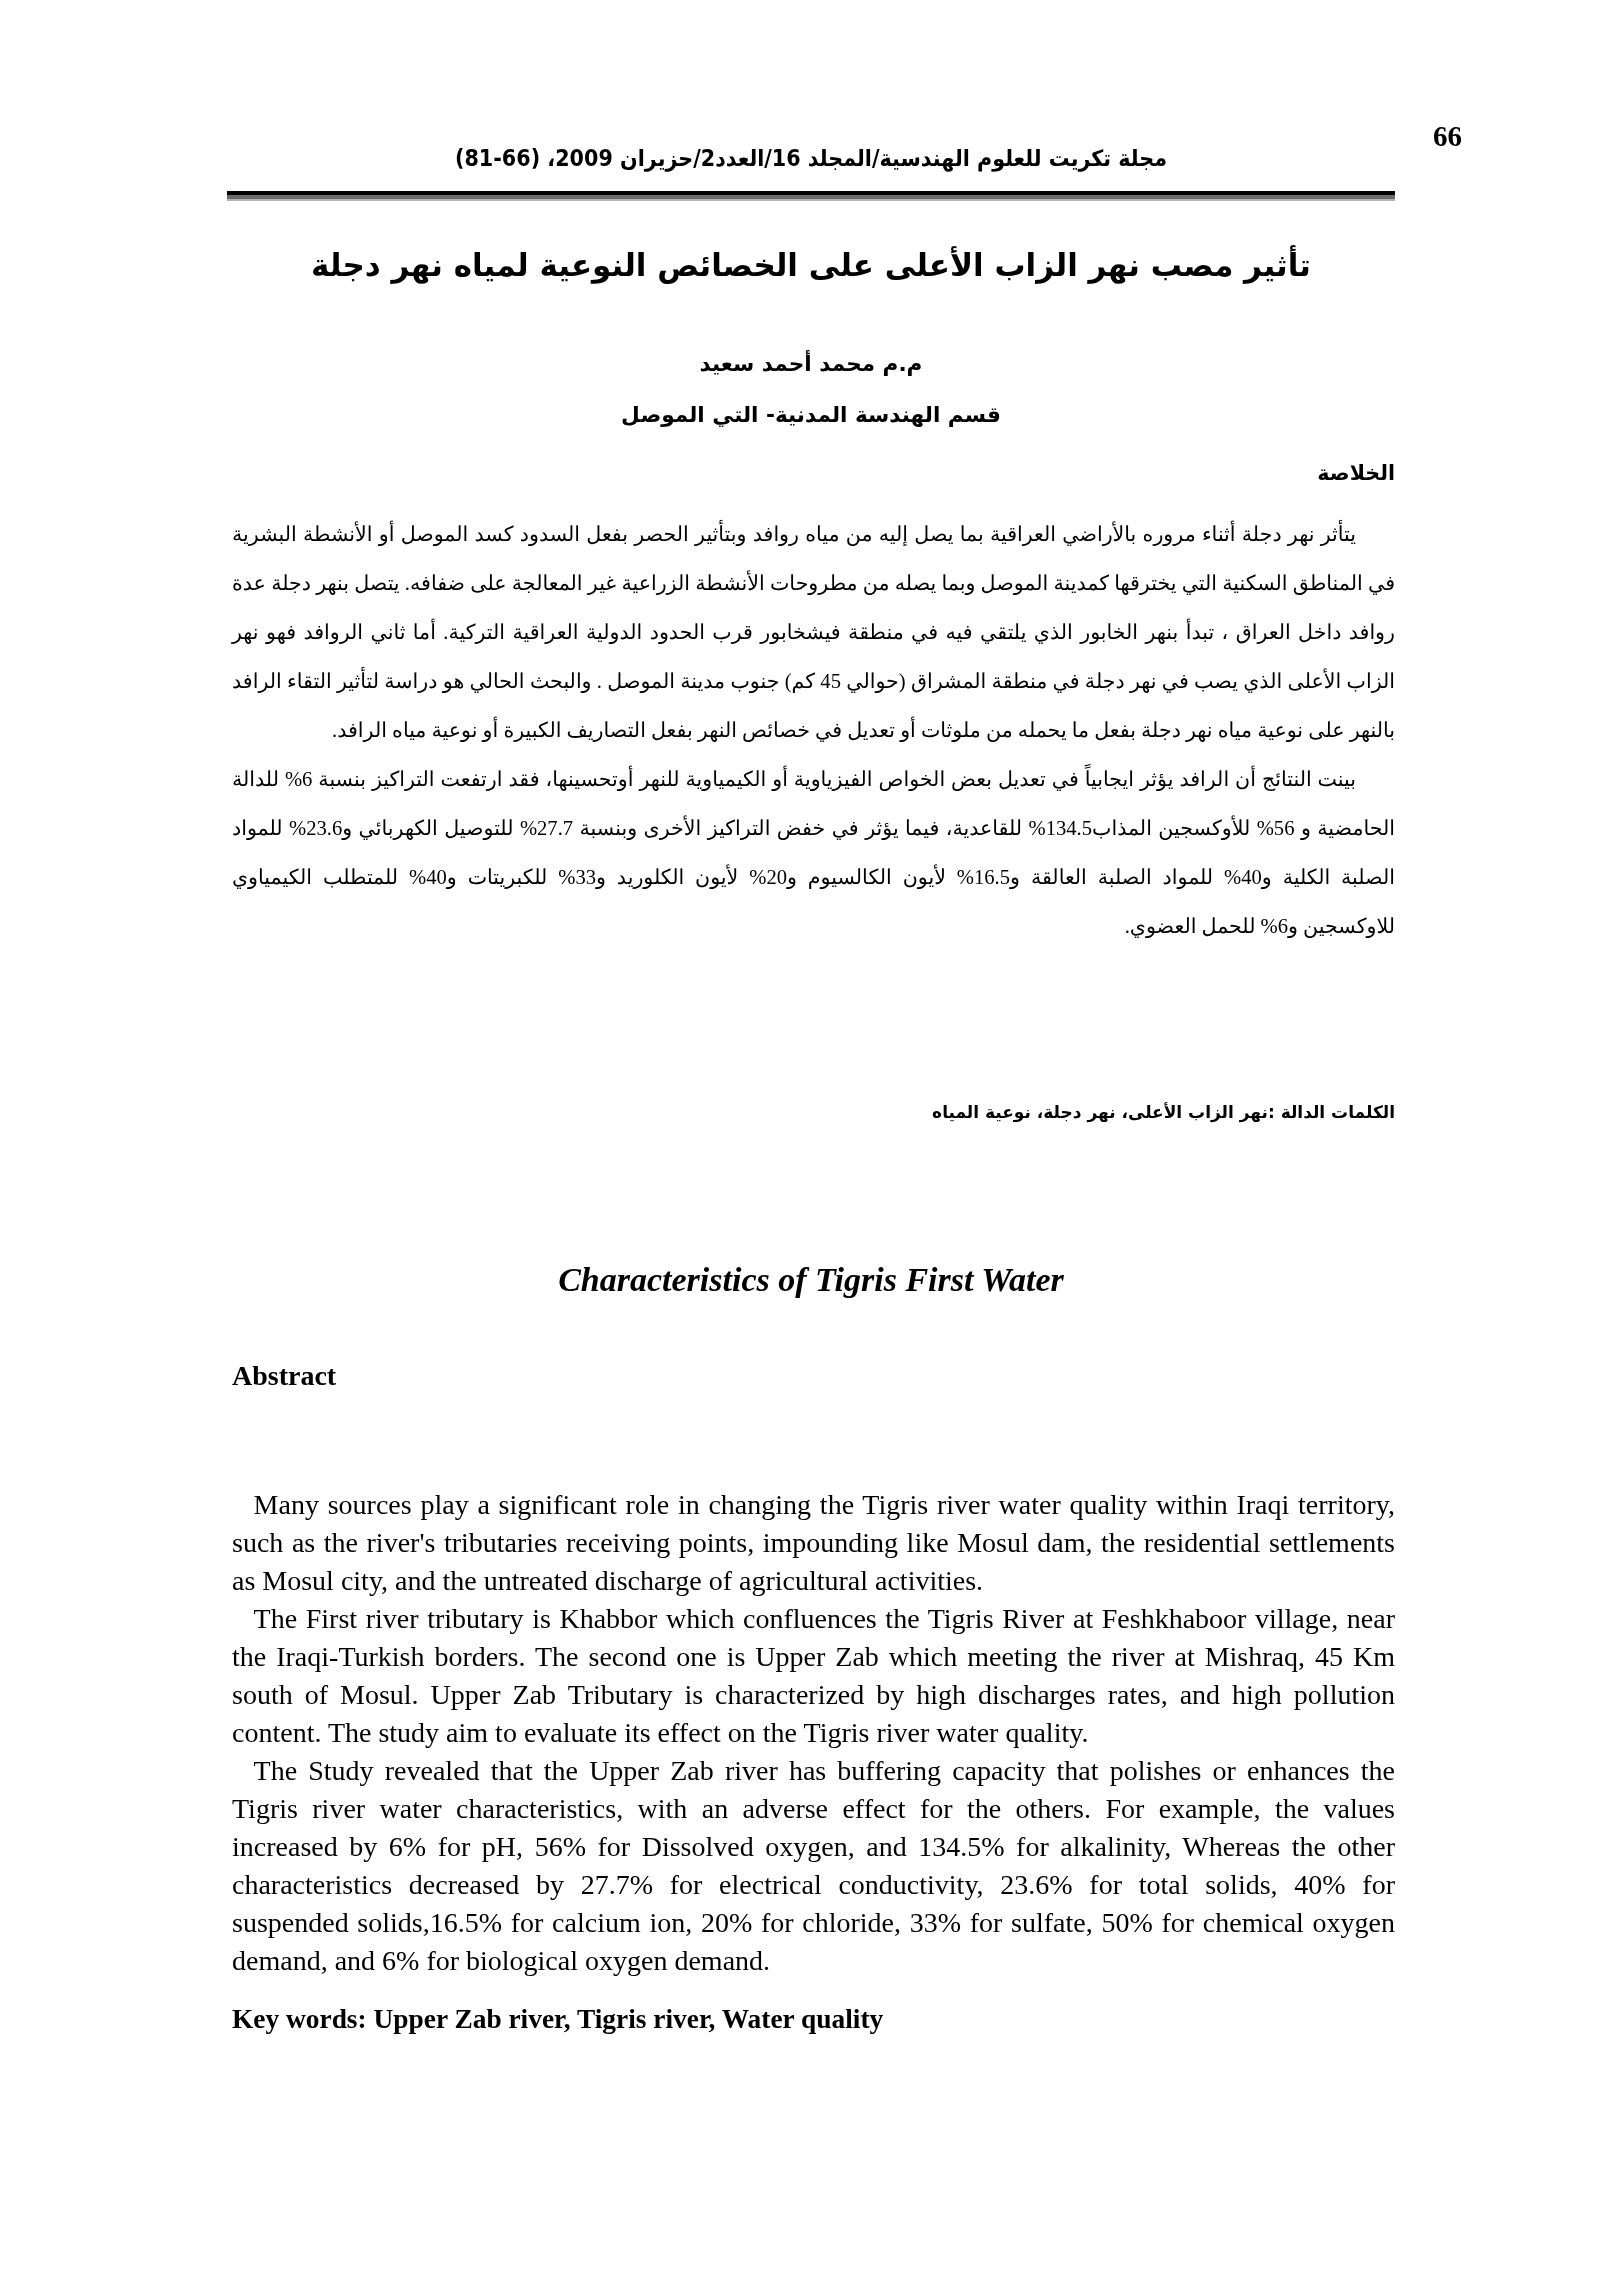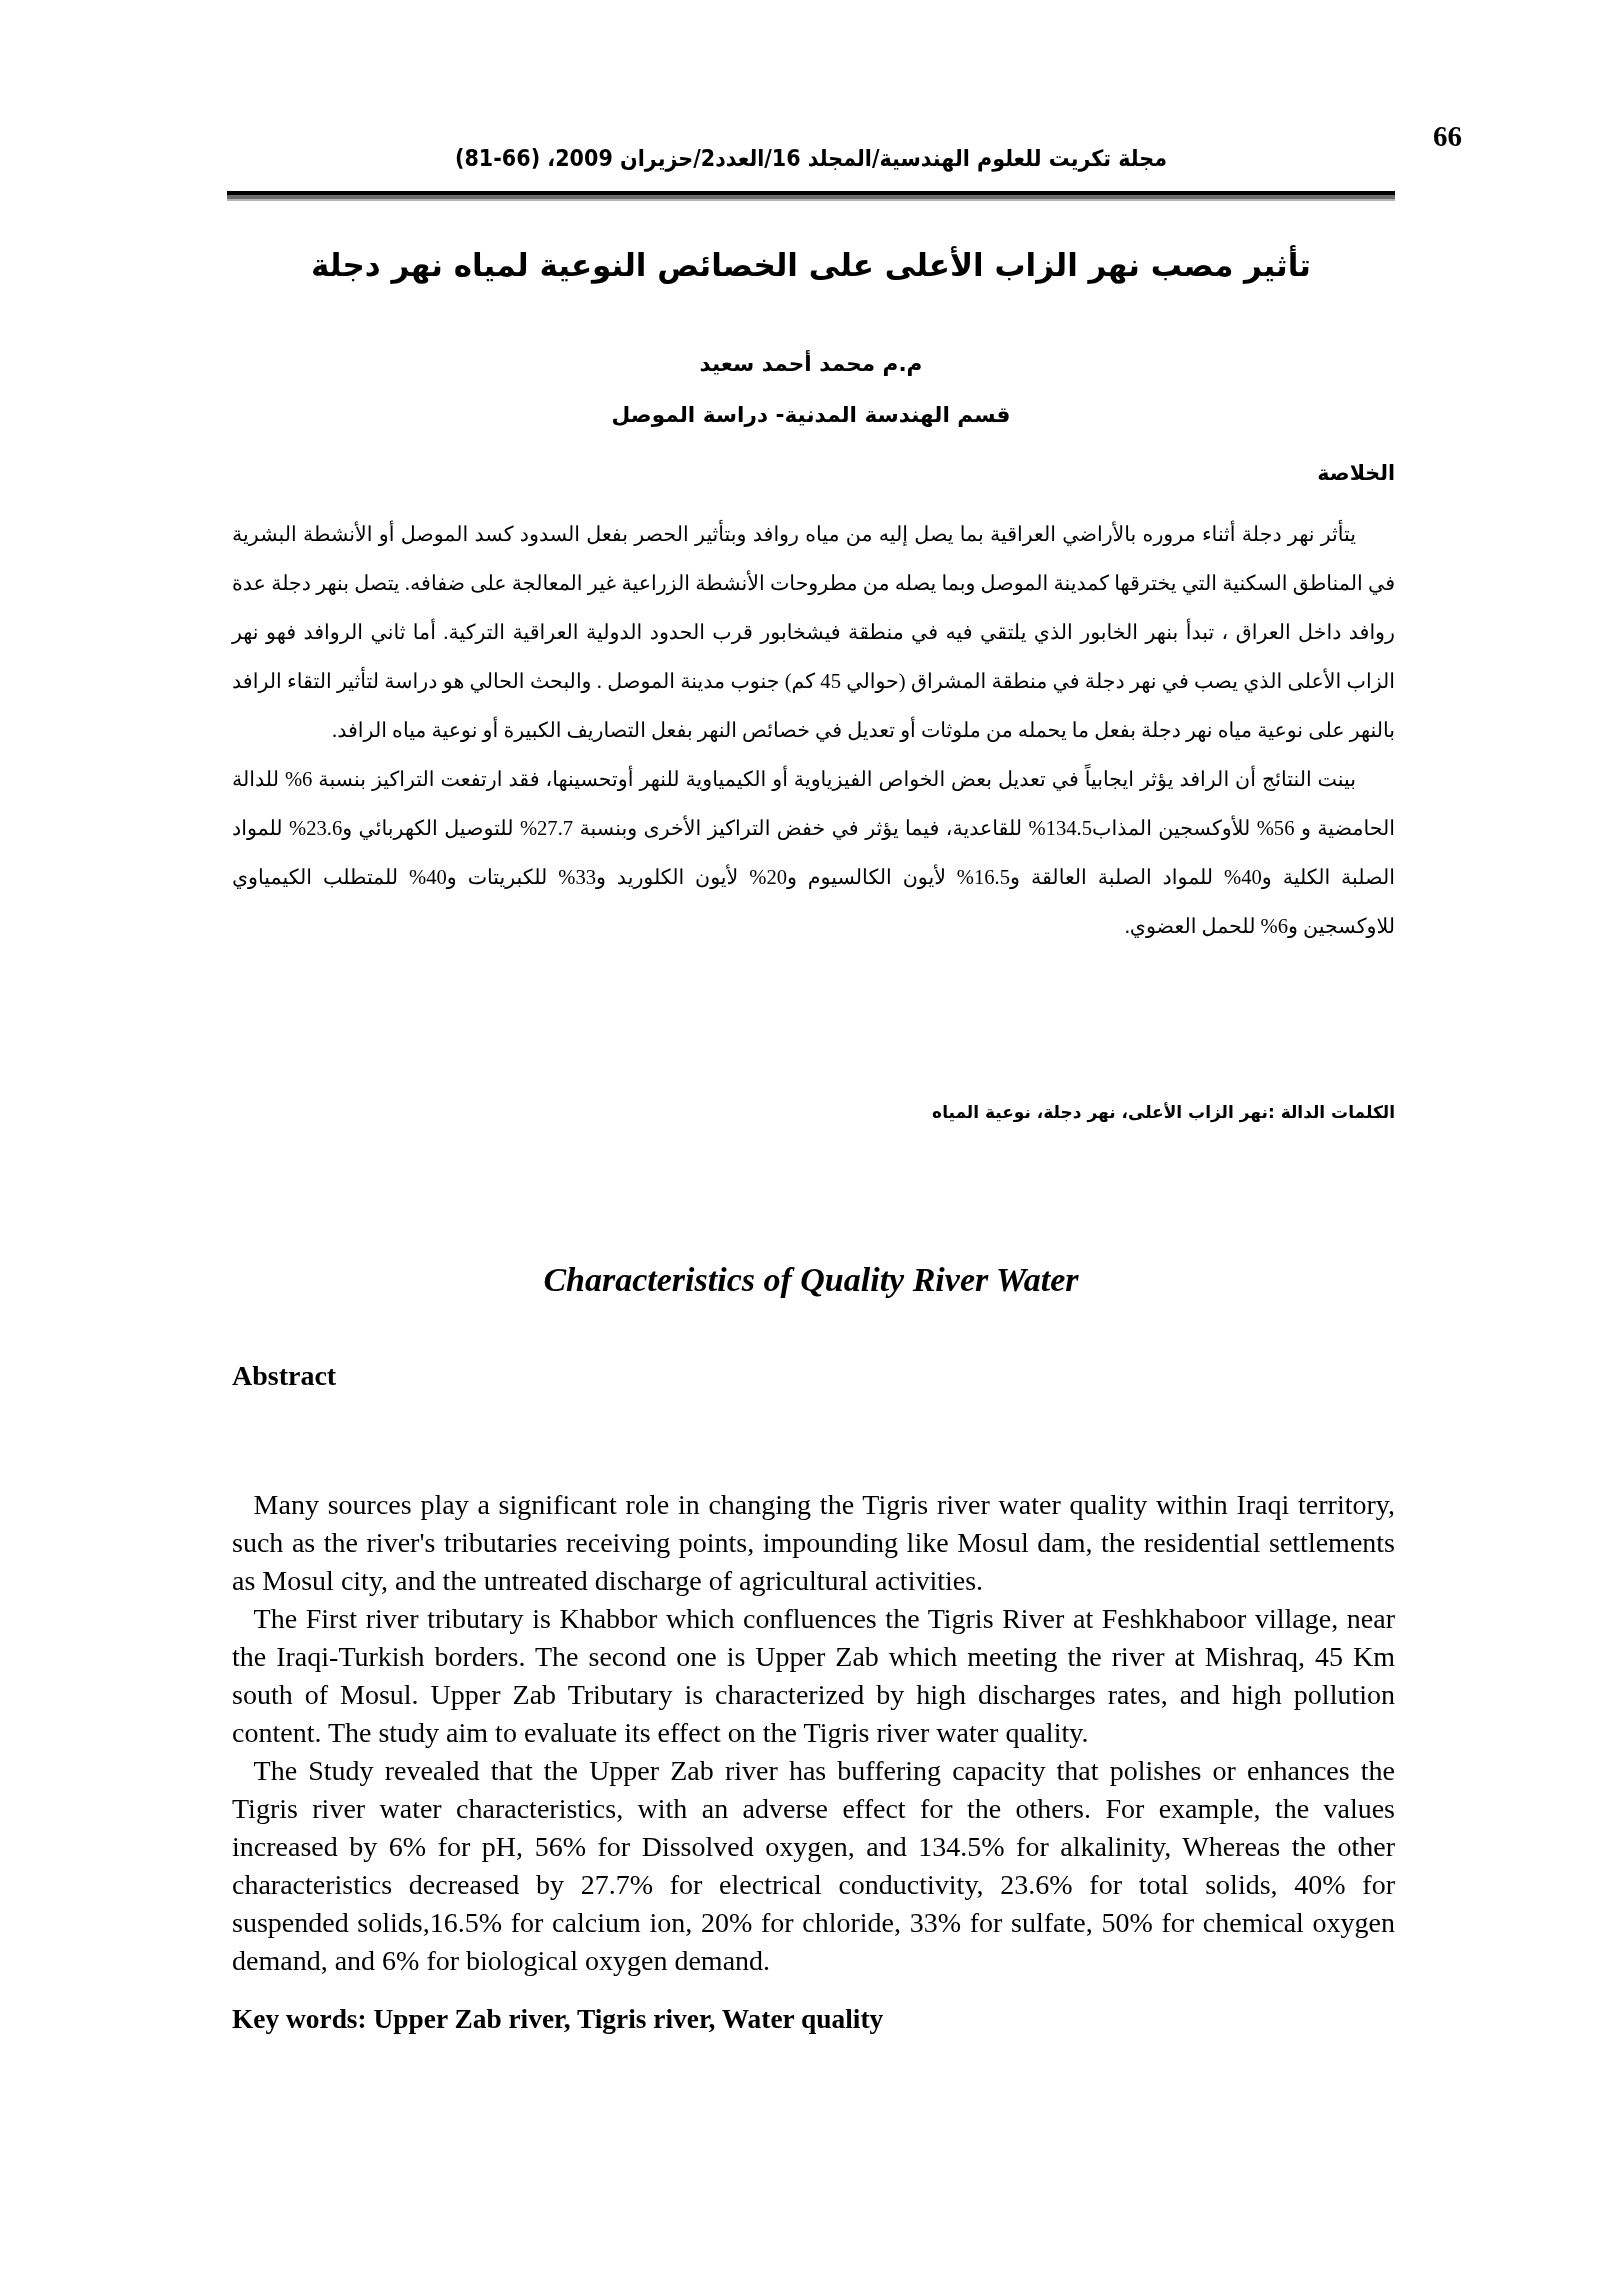--- a/index.html
+++ b/index.html
@@ -171,33 +171,33 @@
   <div class="page-number">66</div>
 
   <div class="running-header">مجلة تكريت للعلوم الهندسية/المجلد 16/العدد2/حزيران  2009، (66-81)</div>
 
   <div class="header-rule"></div>
   <div class="header-rule-shadow"></div>
   <div class="header-rule-shadow2"></div>
 
   <div class="ar-title">تأثير مصب نهر الزاب الأعلى على الخصائص النوعية لمياه نهر دجلة</div>
   <div class="ar-author">م.م محمد أحمد سعيد</div>
-  <div class="ar-affiliation">قسم الهندسة المدنية- دراسة الموصل</div>
+  <div class="ar-affiliation">قسم الهندسة المدنية- التي الموصل</div>
 
   <div class="ar-section ar-abstract-heading">الخلاصة</div>
 
   <div class="ar-section ar-abstract-body">
     <p>يتأثر نهر دجلة أثناء مروره بالأراضي العراقية بما يصل إليه من مياه روافد وبتأثير الحصر بفعل السدود كسد الموصل أو الأنشطة البشرية في المناطق السكنية التي يخترقها كمدينة الموصل وبما يصله من مطروحات الأنشطة الزراعية غير المعالجة على ضفافه. يتصل بنهر دجلة عدة روافد داخل العراق ، تبدأ بنهر الخابور الذي يلتقي فيه في منطقة فيشخابور قرب الحدود الدولية العراقية  التركية. أما ثاني الروافد فهو نهر الزاب الأعلى الذي يصب في نهر دجلة في منطقة المشراق (حوالي 45 كم) جنوب مدينة الموصل . والبحث الحالي هو دراسة لتأثير التقاء الرافد بالنهر على نوعية مياه نهر دجلة بفعل ما يحمله من ملوثات أو تعديل في خصائص النهر بفعل التصاريف الكبيرة أو نوعية مياه الرافد.</p>
     <p>بينت النتائج أن الرافد يؤثر ايجابياً في تعديل بعض الخواص الفيزياوية أو الكيمياوية للنهر أوتحسينها، فقد ارتفعت التراكيز بنسبة 6% للدالة الحامضية و 56% للأوكسجين المذاب134.5%  للقاعدية، فيما يؤثر في خفض التراكيز الأخرى وبنسبة 27.7% للتوصيل الكهربائي و23.6% للمواد الصلبة الكلية و40% للمواد الصلبة العالقة و16.5% لأيون الكالسيوم و20% لأيون الكلوريد و33% للكبريتات و40% للمتطلب الكيمياوي للاوكسجين و6% للحمل العضوي.</p>
   </div>
 
   <div class="ar-section ar-keywords">الكلمات الدالة :نهر الزاب الأعلى، نهر دجلة،  نوعية المياه</div>
 
   <div class="en-title">
-    <div>Characteristics of Quality River Water</div>
+    <div>Characteristics of Tigris First Water</div>
   </div>
 
   <div class="en-section en-abstract-heading">Abstract</div>
 
   <div class="en-section en-abstract-body">
     <p>Many sources play a significant role in changing the Tigris river water quality within Iraqi territory, such as the river's tributaries receiving points, impounding like Mosul dam, the residential settlements as Mosul city, and the untreated discharge of agricultural activities.</p>
     <p>The First river tributary is Khabbor which confluences the Tigris River at Feshkhaboor village, near the Iraqi-Turkish borders. The second one is Upper Zab which meeting the river at Mishraq, 45 Km south of Mosul. Upper Zab Tributary is characterized by high discharges rates, and high pollution content. The study aim to evaluate its effect on the Tigris river water quality.</p>
     <p>The Study revealed that the Upper Zab river has  buffering capacity that polishes or enhances the Tigris river water characteristics, with an adverse effect for the others. For example, the values increased by 6% for pH, 56% for Dissolved oxygen, and 134.5% for alkalinity, Whereas the other characteristics decreased by 27.7% for electrical conductivity, 23.6% for total solids, 40% for suspended solids,16.5% for calcium ion, 20% for chloride, 33% for sulfate, 50% for chemical oxygen demand, and 6% for biological oxygen demand.</p>
   </div>
 

